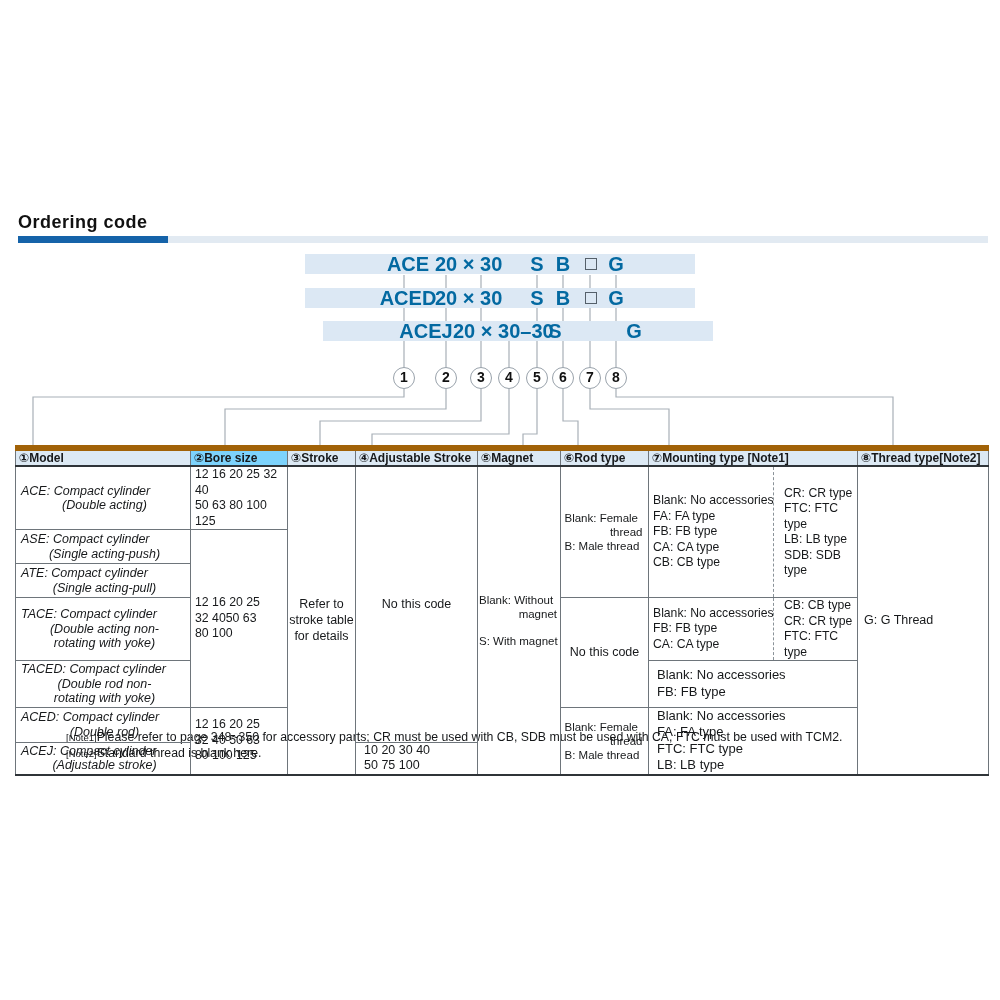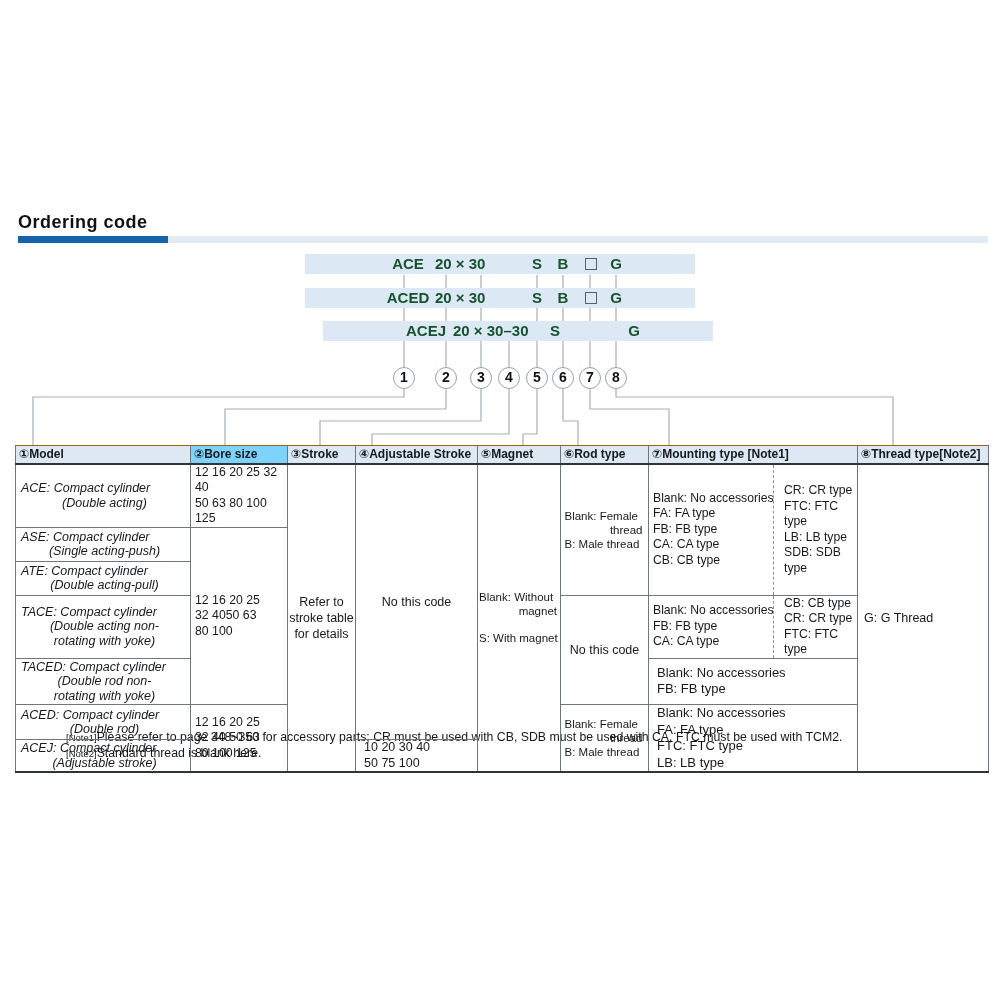--- a/index.html
+++ b/index.html
@@ -7,41 +7,41 @@
         font-family:"Liberation Sans","DejaVu Sans",sans-serif;color:#17191b;}
 
   .title{position:absolute;left:18px;top:212px;font-size:18px;font-weight:bold;
          letter-spacing:0.5px;color:#111;margin:0;}
   .rule-dark{position:absolute;left:18px;top:236px;width:150px;height:7px;}
   .rule-light{position:absolute;left:168px;top:236px;width:820px;height:7px;}
 
   svg.lines{position:absolute;left:0;top:0;z-index:1;}
 
   .bar{position:absolute;left:305px;width:390px;height:20px;z-index:2;
-       font-size:15px;font-weight:bold;color:#14532d;}
+       font-size:20px;font-weight:bold;color:#0369a1;}
   .bar span{position:absolute;top:0;line-height:20px;white-space:nowrap;}
   .bar .modelc{left:60px;width:86px;text-align:center;}
   .bar .sizec{left:130px;}
   .bar .sc{left:222px;width:20px;text-align:center;}
   .bar .bc{left:248px;width:20px;text-align:center;}
   .bar .gc{left:301px;width:20px;text-align:center;}
   .bar .boxc{position:absolute;left:280px;top:4px;width:10px;height:10px;
              border:1.6px solid #55606a;background:transparent;}
   .bar1{top:254px;}.bar2{top:288px;}.bar3{top:321px;margin-left:18px;}
 
   .circle{position:absolute;top:367px;width:22px;height:22px;border:1.4px solid #99a2ab;
           border-radius:50%;background:#fff;z-index:3;box-sizing:border-box;
           text-align:center;line-height:19px;font-size:14px;font-weight:bold;color:#111;}
 
   table.otable{position:absolute;left:15px;top:445px;width:973px;z-index:2;
                border-collapse:collapse;table-layout:fixed;
                font-size:12.5px;color:#17191b;}
   .otable th,.otable td{border:1px solid #6e757b;overflow:hidden;padding:0;vertical-align:middle;}
   .otable th{font-weight:bold;text-align:left;font-size:12px;padding-left:3px;
-             border-top:1px solid #a16207;border-bottom:2px solid #2f3438;white-space:nowrap;}
+             border-top:6px solid #a16207;border-bottom:2px solid #2f3438;white-space:nowrap;}
   .otable{border:1px solid #454b50;border-bottom:2.5px solid #2f3438;}
 
   td.model{padding:1px 2px 1px 5px;line-height:14.5px;font-style:italic;}
   td.model .mname{text-align:left;}
   td.model .mdesc{text-align:center;white-space:pre-line;}
   td.bore{padding-left:4px;white-space:pre-line;line-height:15.5px;font-size:12.3px;}
   td.stroke{text-align:center;white-space:pre-line;line-height:16px;}
   td.adj-none{text-align:center;}
   td.adj-values{padding-left:8px;white-space:pre-line;line-height:15.5px;}
   td.small{font-size:11.5px;line-height:14px;}
@@ -198,21 +198,21 @@
           <div class="mname">ASE: Compact cylinder</div>
           <div class="mdesc">(Single acting-push)</div>
         </td>
         <td class="bore" rowspan="4">12 16 20 25
 32 4050 63
 80 100</td>
       </tr>
       <tr style="height:34px;">
         <td class="model">
           <div class="mname">ATE: Compact cylinder</div>
-          <div class="mdesc">(Double acting-pull)</div>
+          <div class="mdesc">(Single acting-pull)</div>
         </td>
       </tr>
       <tr style="height:45px;">
         <td class="model">
           <div class="mname">TACE: Compact cylinder</div>
           <div class="mdesc">(Double acting non-
 rotating with yoke)</div>
         </td>
         <td class="rod-none" rowspan="2">No this code</td>
         <td class="mount">

